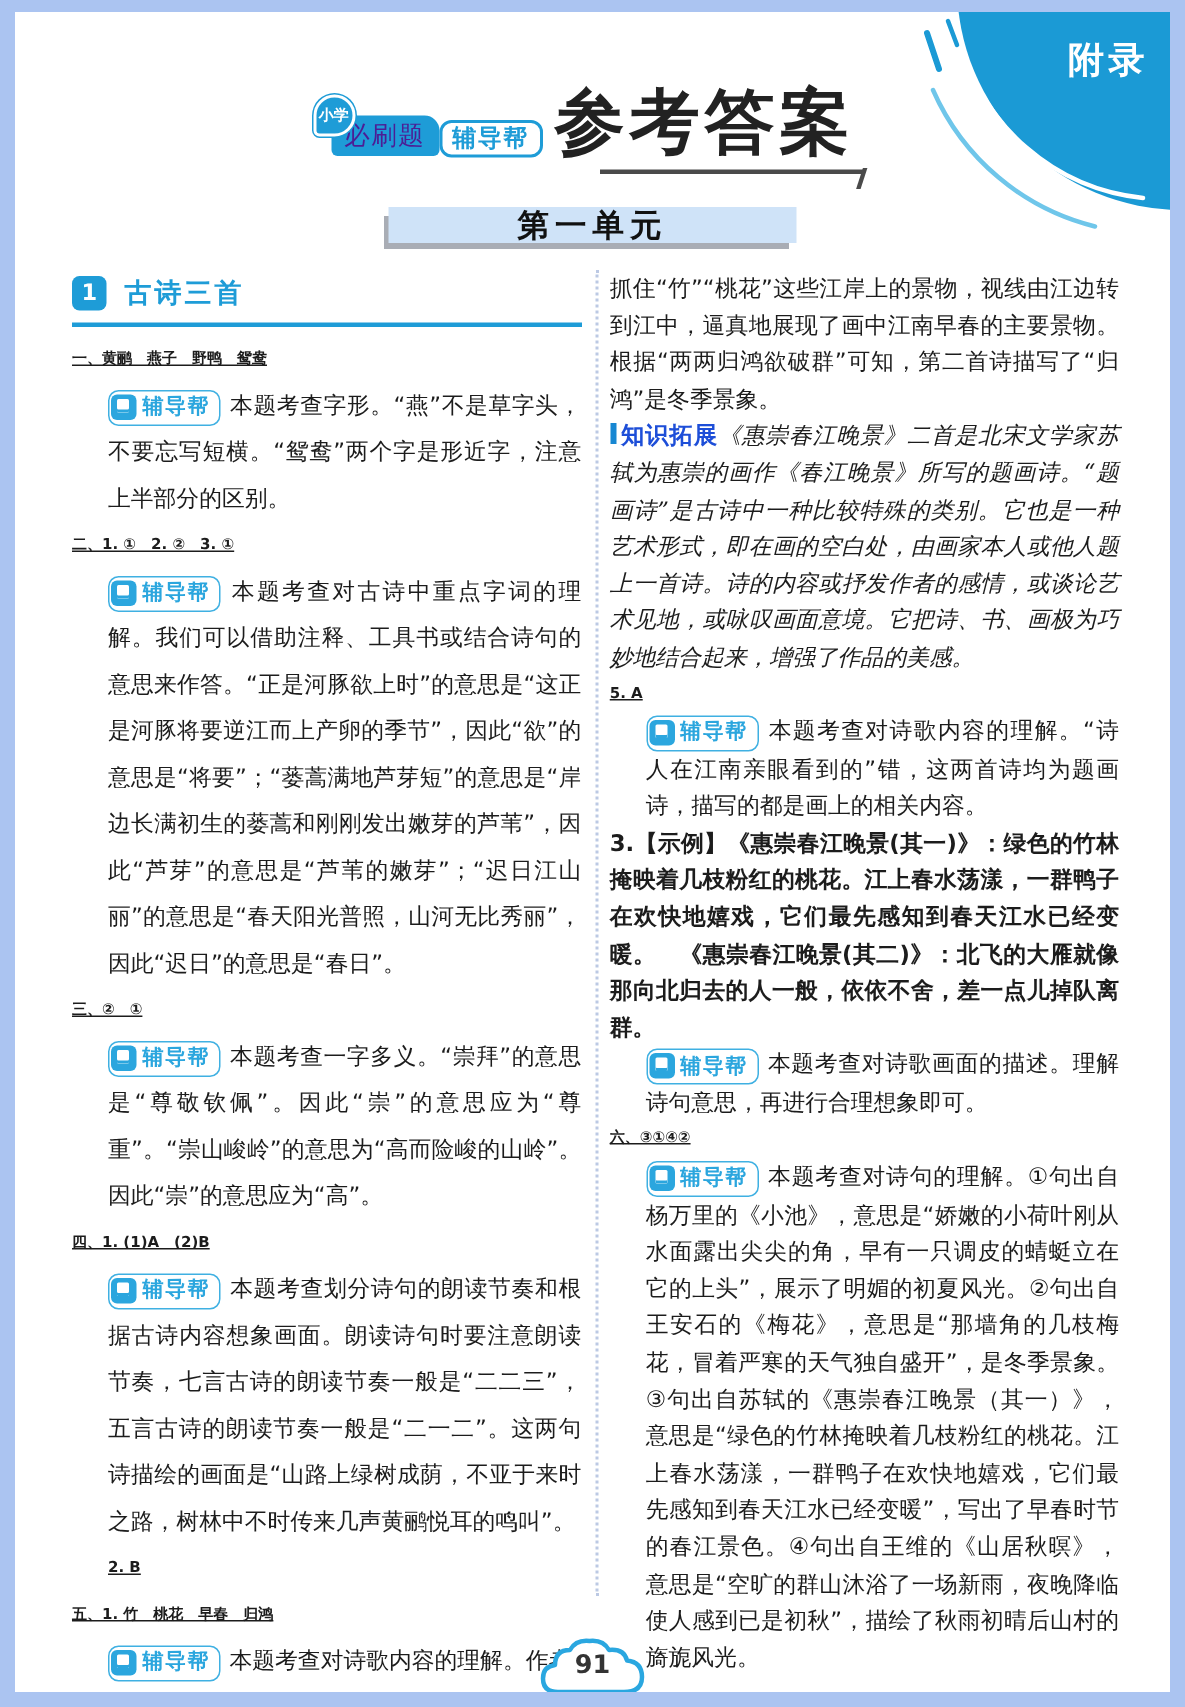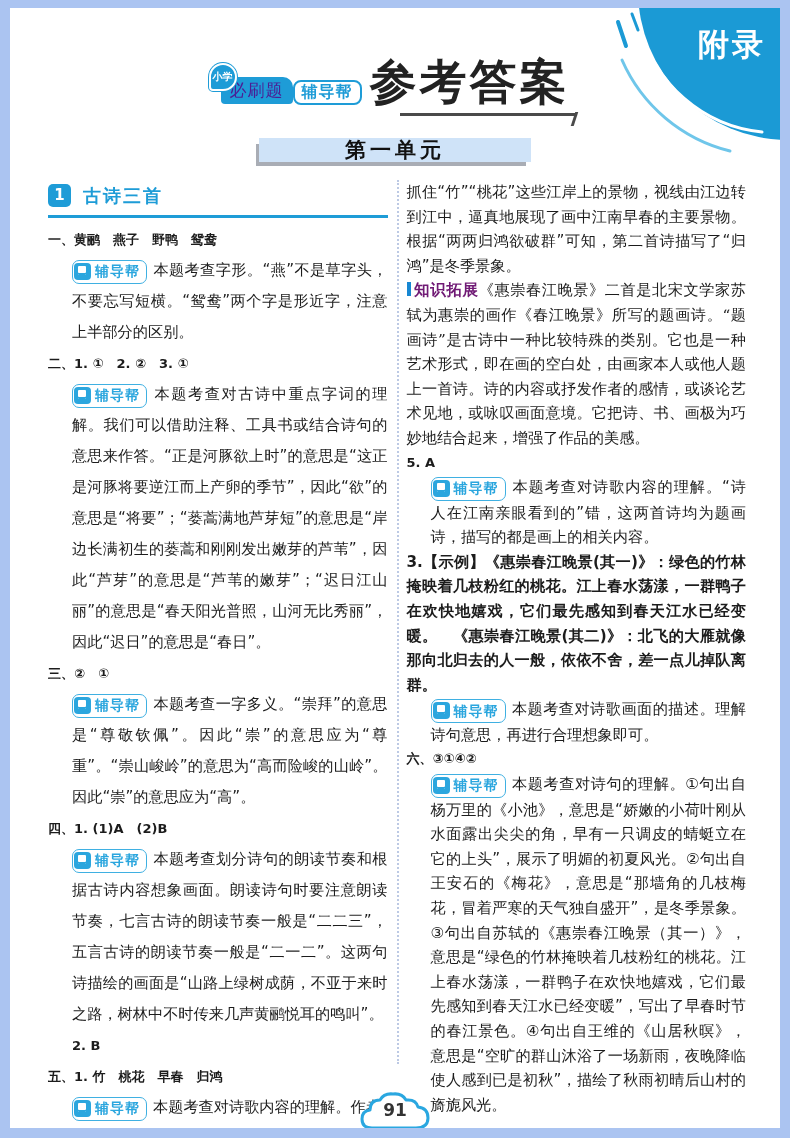--- a/index.html
+++ b/index.html
@@ -11,21 +11,21 @@
   }
   .page{
     position:absolute;left:10px;top:8px;right:10px;bottom:10px;
     background:#ffffff;overflow:hidden;
   }
   
   .corner{position:absolute;top:0;right:0;width:170px;height:145px;pointer-events:none;}
   .corner svg{position:absolute;top:0;right:0;}
   .corner-label{
     position:absolute;top:16px;right:14px;color:#fff;font-weight:bold;
-    font-size:31px;letter-spacing:3px;
+    font-size:24px;letter-spacing:3px;
   }
   
   .header{position:absolute;top:48px;left:0;width:100%;text-align:center;}
   .logo{display:inline-flex;align-items:center;gap:8px;position:relative;}
   .logo-left{position:relative;display:flex;flex-direction:row;align-items:center;padding-top:10px;}
   .xiaoxue{
     position:absolute;top:-4px;left:-12px;width:24px;height:24px;border-radius:50% 50% 50% 4px;
     background:#1e9cd7;border:2px solid #fff;color:#fff;font-size:10px;font-weight:bold;
     display:flex;align-items:center;justify-content:center;box-shadow:0 0 0 1px #1e9cd7;z-index:2;
   }
@@ -57,21 +57,21 @@
     font-size:21px;font-weight:bold;color:#111;letter-spacing:4px;
     box-shadow:-4px 5px 0 -1px #a9adb5;
   }
   
   .columns{position:absolute;top:172px;left:38px;right:34px;bottom:24px;display:flex;}
   .col{width:346px;color:#1c1c1c;font-size:15.2px;text-align:justify;}
   .col-left{line-height:31px;}
   .col-right{line-height:24.6px;}
   .divider{border-left:2px dotted #bcc9e4;margin:0 8px 40px 9px;}
   p{margin:0;}
-  .ans{font-weight:bold;font-size:13px;}
+  .ans{font-weight:bold;font-size:10px;text-decoration:underline;}
   .ind{padding-left:24px;}
   .tutor{margin-left:24px;}
   
   .sec-head{display:flex;align-items:center;border-bottom:3px solid #1e9cd7;padding-bottom:4px;margin-bottom:6px;}
   .sec-num{
     width:23px;height:23px;background:#1e9cd7;border-radius:5px;color:#fff;font-weight:bold;
     font-size:15px;display:flex;align-items:center;justify-content:center;flex:0 0 auto;
   }
   .sec-title{color:#1e9cd7;font-weight:bold;font-size:18px;margin-left:12px;letter-spacing:2px;}
   
@@ -82,23 +82,23 @@
   }
   .tbadge-icon{
     position:relative;width:17px;height:17px;background:#2ba6de;border-radius:4px;margin-right:4px;flex:0 0 auto;
   }
   .tbadge-icon::after{
     content:"";position:absolute;left:4px;top:3px;width:8px;height:9px;
     background:#fff;border-radius:1px;box-shadow:inset 0 -2px 0 #2ba6de;
   }
   .tbadge-text{color:#2ba6de;font-weight:bold;font-size:14px;letter-spacing:1px;white-space:nowrap;}
   
-  .kbadge{color:#701a75;font-weight:bold;font-size:15.6px;white-space:nowrap;}
+  .kbadge{color:#1d4ed8;font-weight:bold;font-size:15.6px;white-space:nowrap;}
   .kbar{display:inline-block;width:4px;height:14px;background:#1787d2;margin-right:3px;vertical-align:-1px;}
-  .kai{font-family:"DejaVu Serif","Liberation Serif",serif;}
+  .kai{font-family:"DejaVu Serif","Liberation Serif",serif;font-style:italic;}
   .bold{font-weight:bold;}
   
   .pagenum{position:absolute;left:50%;bottom:-6px;transform:translateX(-50%);width:74px;height:44px;}
   .pagenum svg{position:absolute;left:0;top:0;}
   .pagenum-text{
     position:absolute;left:0;top:10px;width:100%;text-align:center;
     font-weight:bold;font-size:17px;color:#333;
   }
 </style>
 </head>

